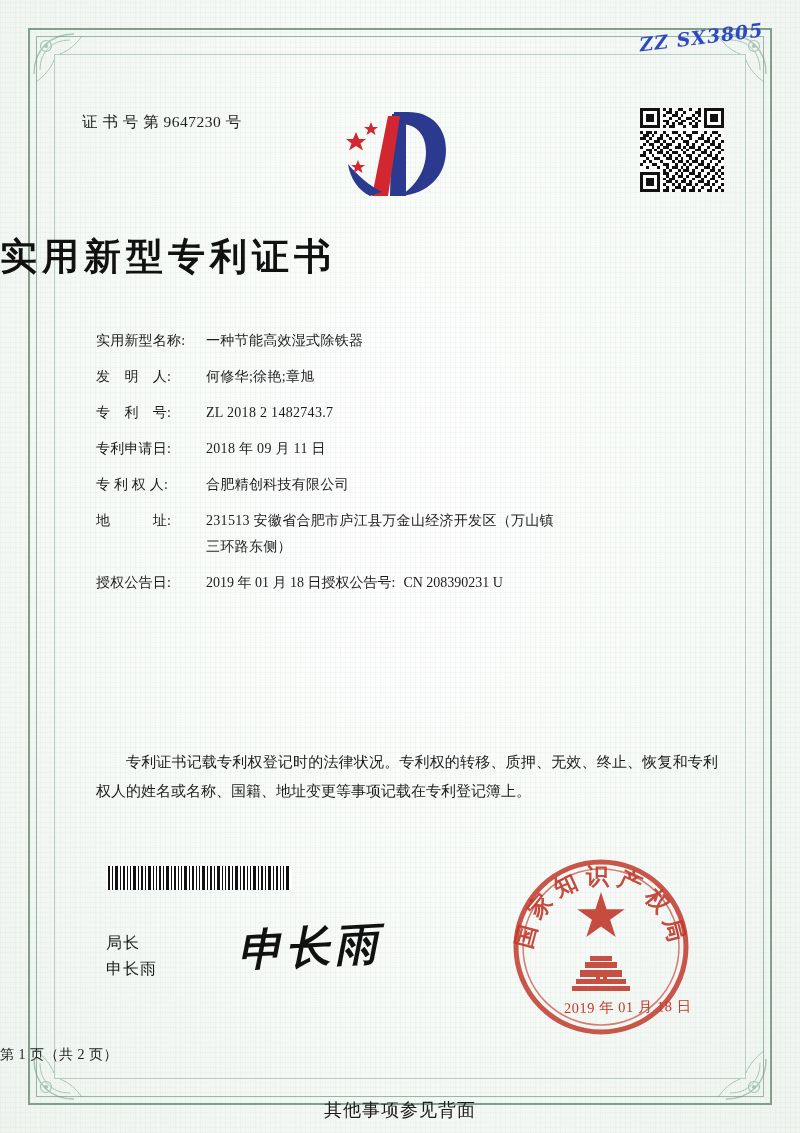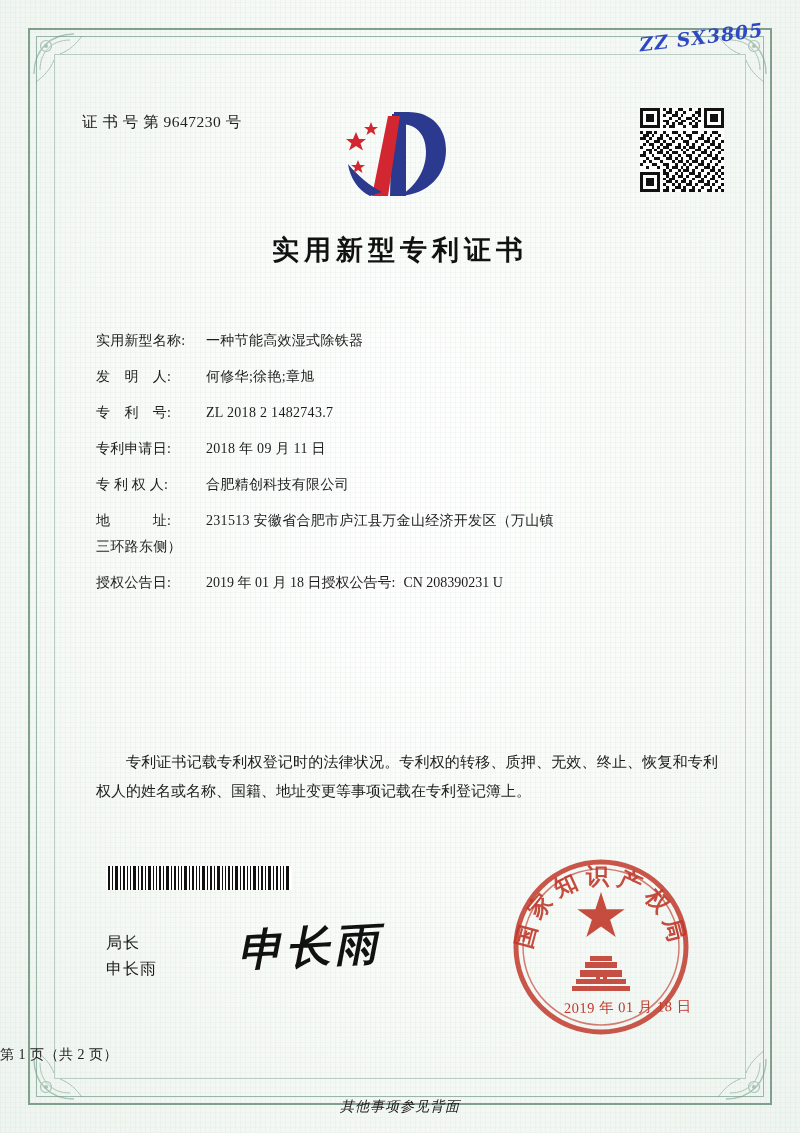--- a/index.html
+++ b/index.html
@@ -93,22 +93,22 @@
     width: 84px;
     height: 84px;
   }
 
   
   .title {
     position: absolute;
     left: 0;
     right: 0;
     top: 232px;
-    text-align: center;
-    font-size: 27px;
+    text-align: left;
+    font-size: 37px;
     font-weight: 700;
     letter-spacing: 5px;
     font-family: "DejaVu Serif", serif;
     color: #111;
   }
 
   
   .fields {
     position: absolute;
     left: 96px;
@@ -127,20 +127,21 @@
     width: 110px;
     flex: 0 0 110px;
     letter-spacing: 0.2px;
     white-space: nowrap;
   }
   .fval {
     flex: 1;
     letter-spacing: 0.3px;
   }
   .addr-second {
+    margin-left: 110px;
     margin-top: -10px;
     margin-bottom: 22px;
     letter-spacing: 0.3px;
   }
   .pubrow {
     display: flex;
     align-items: baseline;
     margin-bottom: 14px;
   }
   .pubrow .lbl2 {
@@ -218,23 +219,22 @@
     top: 1046px;
     text-align: left;
     font-size: 14px;
     letter-spacing: 0.5px;
   }
   .back-note {
     position: absolute;
     left: 0; right: 0;
     top: 1098px;
     text-align: center;
-    font-size: 14px;
+    font-size: 18px;
     letter-spacing: 1px;
-    font-style: italic;
   }
 </style>
 </head>
 <body>
 
 <div class="page">
 
   <div class="border-outer"></div>
   <div class="border-mid"></div>
   <div class="border-inner"></div>

